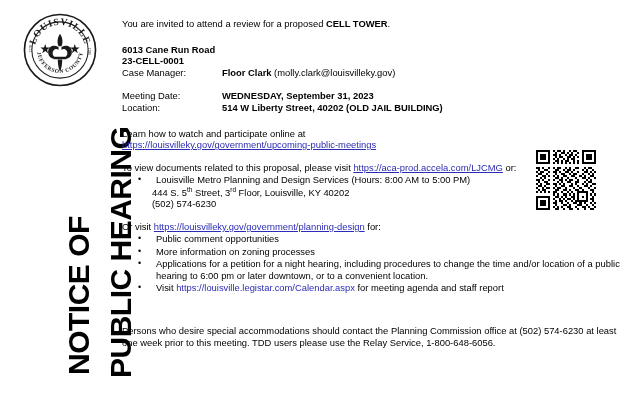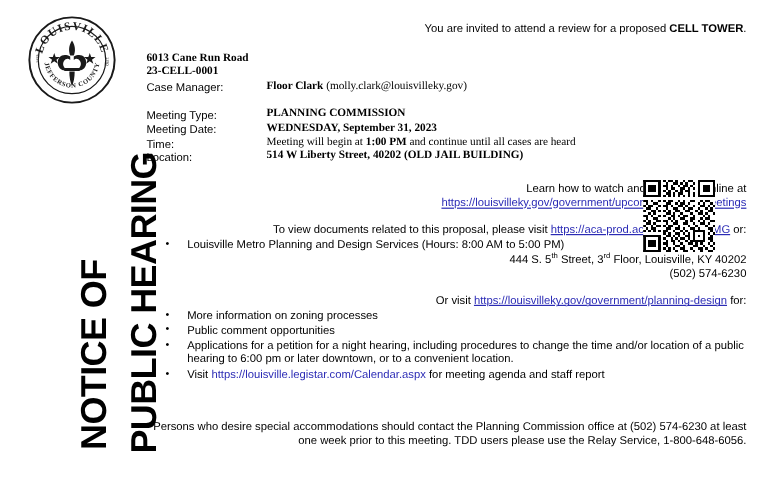--- a/index.html
+++ b/index.html
@@ -63,38 +63,37 @@
     position: absolute;
     left: 122px;
     top: 18px;
     width: 500px;
     font-size: 9.4px;
     line-height: 11.6px;
   }
 
   .para {
     margin: 0;
-    text-align: right;
   }
   .spacer-md { height: 11px; }
   .spacer-lg { height: 14px; }
   .spacer-xl { height: 20px; }
 
   b, .b { font-weight: bold; }
 
   
   .kv-row {
     display: flex;
     line-height: 11.8px;
   }
   .kv-label {
     width: 100px;
     flex: 0 0 100px;
   }
-  .kv-value { flex: 1 1 auto; font-family: Liberation Serif, serif; }
+  .kv-value { flex: 1 1 auto; }
 
   a.link {
     color: #2b2bb5;
     text-decoration: underline;
   }
   a.link-plain {
     color: #2b2bb5;
     text-decoration: none;
   }
 
@@ -192,30 +191,22 @@
       <div class="kv-row">
         <div class="kv-label">Case Manager:</div>
         <div class="kv-value"><b>Floor Clark</b><span> (molly.clark@louisvilleky.gov)</span></div>
       </div>
     </div>
 
     <div class="spacer-md"></div>
 
     <div>
       <div class="kv-row">
-        <div class="kv-label">Meeting Type:</div>
-        <div class="kv-value"><b>PLANNING COMMISSION</b></div>
-      </div>
-      <div class="kv-row">
         <div class="kv-label">Meeting Date:</div>
         <div class="kv-value"><b>WEDNESDAY, September 31, 2023</b></div>
-      </div>
-      <div class="kv-row">
-        <div class="kv-label">Time:</div>
-        <div class="kv-value"><span>Meeting will begin at </span><b>1:00 PM</b><span> and continue until all cases are heard</span></div>
       </div>
       <div class="kv-row">
         <div class="kv-label">Location:</div>
         <div class="kv-value"><b>514 W Liberty Street, 40202 (OLD JAIL BUILDING)</b></div>
       </div>
     </div>
 
     <div class="spacer-lg"></div>
 
     <p class="para">Learn how to watch and  participate online at</p>
@@ -231,22 +222,22 @@
     <div style="padding-left:30px;">
       <p class="para"><span>444 S. 5</span><sup>th</sup><span> Street, 3</span><sup>rd</sup><span> Floor, Louisville, KY 40202</span></p>
       <p class="para">(502) 574-6230</p>
     </div>
 
     <div class="spacer-md"></div>
 
     <p class="para"><span>Or visit </span><a class="link" href="#">https://louisvilleky.gov/government/planning-design</a><span> for:</span></p>
 
     <ul class="bullets">
+      <li><span>Public comment opportunities</span></li>
       <li><span>More information on zoning processes</span></li>
-      <li><span>Public comment opportunities</span></li>
       <li><span>Applications for a petition for a night hearing, including procedures to change the time and/or location of a public hearing to 6:00 pm or later downtown, or to a convenient location.</span></li>
       <li><span>Visit </span><a class="link-plain" href="#">https://louisville.legistar.com/Calendar.aspx</a><span> for meeting agenda and staff report</span></li>
     </ul>
 
     <div class="spacer-md"></div>
 
 
     <div class="spacer-xl"></div>
 
     <p class="para">Persons who desire special accommodations should contact the Planning Commission office at (502) 574-6230 at least one week prior to this meeting. TDD users please use the Relay Service, 1-800-648-6056.</p>

